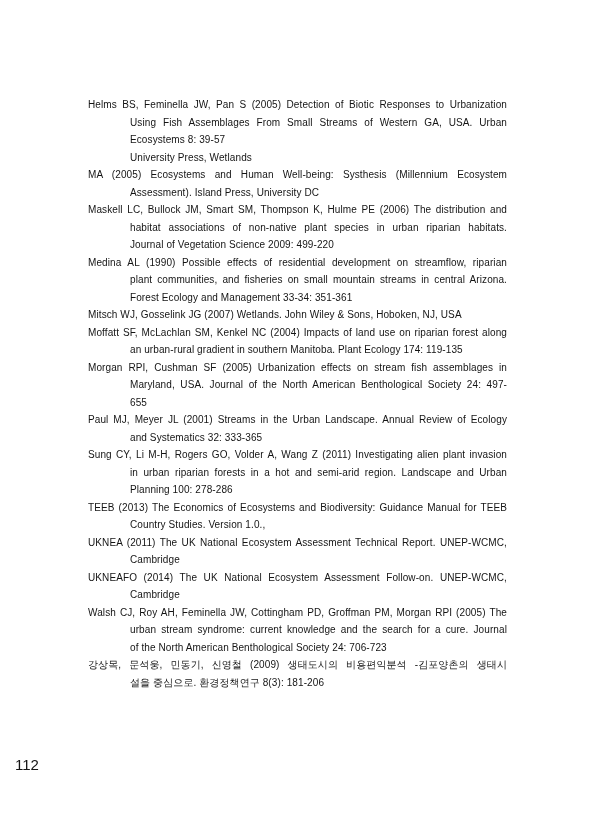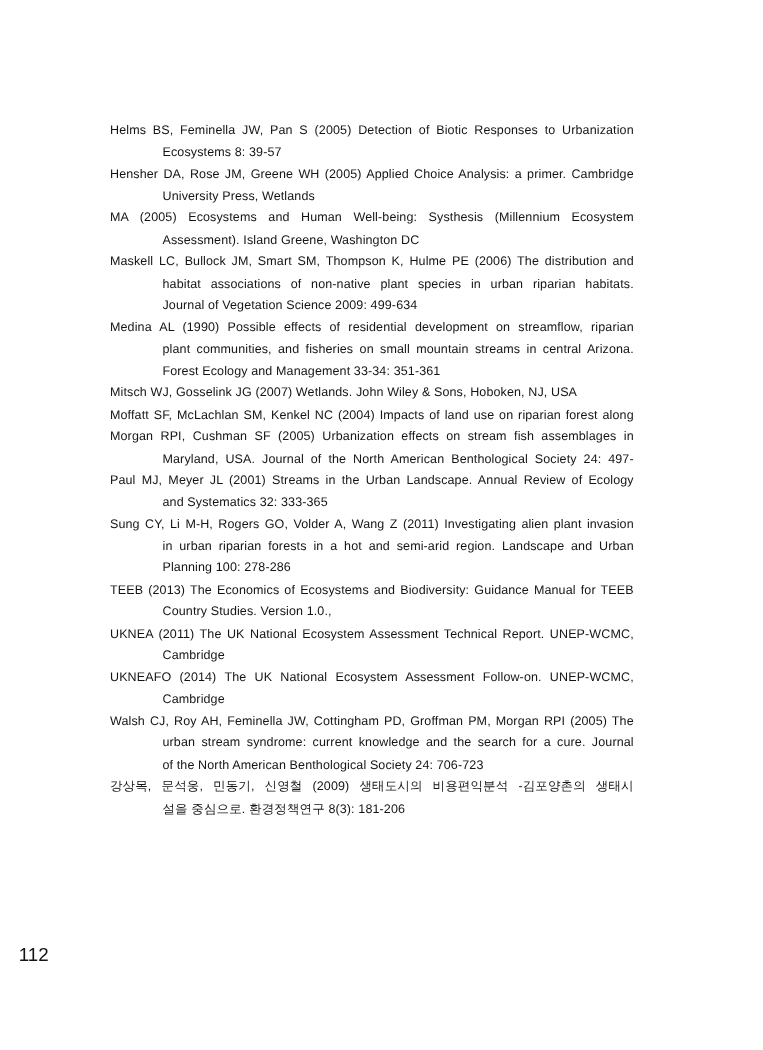--- a/index.html
+++ b/index.html
@@ -56,56 +56,58 @@
 </style>
 </head>
 <body>
 
 <div class="doc-page">
 
   <div class="ref-list">
 
     <div class="entry">
       <div class="line first">Helms BS, Feminella JW, Pan S (2005) Detection of Biotic Responses to Urbanization</div>
+      <div class="line cont">Using Fish Assemblages From Small Streams of Western GA, USA. Urban</div>
       <div class="line cont last">Ecosystems 8: 39-57</div>
     </div>
 
     <div class="entry">
-      <div class="line first">Hensher DA, Rose JM, Greene WH (2005) Applied Choice Analysis: a primer. Cambridge</div>
       <div class="line cont last">University Press, Wetlands</div>
     </div>
 
     <div class="entry">
       <div class="line first">MA (2005) Ecosystems and Human Well-being: Systhesis (Millennium Ecosystem</div>
-      <div class="line cont last">Assessment). Island Greene, Washington DC</div>
+      <div class="line cont last">Assessment). Island Press, University DC</div>
     </div>
 
     <div class="entry">
       <div class="line first">Maskell LC, Bullock JM, Smart SM, Thompson K, Hulme PE (2006) The distribution and</div>
       <div class="line cont">habitat associations of non-native plant species in urban riparian habitats.</div>
-      <div class="line cont last">Journal of Vegetation Science 2009: 499-634</div>
+      <div class="line cont last">Journal of Vegetation Science 2009: 499-220</div>
     </div>
 
     <div class="entry">
       <div class="line first">Medina AL (1990) Possible effects of residential development on streamflow, riparian</div>
       <div class="line cont">plant communities, and fisheries on small mountain streams in central Arizona.</div>
       <div class="line cont last">Forest Ecology and Management 33-34: 351-361</div>
     </div>
 
     <div class="entry">
       <div class="line first last">Mitsch WJ, Gosselink JG (2007) Wetlands. John Wiley &amp; Sons, Hoboken, NJ, USA</div>
     </div>
 
     <div class="entry">
       <div class="line first">Moffatt SF, McLachlan SM, Kenkel NC (2004) Impacts of land use on riparian forest along</div>
+      <div class="line cont last">an urban-rural gradient in southern Manitoba. Plant Ecology 174: 119-135</div>
     </div>
 
     <div class="entry">
       <div class="line first">Morgan RPI, Cushman SF (2005) Urbanization effects on stream fish assemblages in</div>
       <div class="line cont">Maryland, USA. Journal of the North American Benthological Society 24: 497-</div>
+      <div class="line cont last">655</div>
     </div>
 
     <div class="entry">
       <div class="line first">Paul MJ, Meyer JL (2001) Streams in the Urban Landscape. Annual Review of Ecology</div>
       <div class="line cont last">and Systematics 32: 333-365</div>
     </div>
 
     <div class="entry">
       <div class="line first">Sung CY, Li M-H, Rogers GO, Volder A, Wang Z (2011) Investigating alien plant invasion</div>
       <div class="line cont">in urban riparian forests in a hot and semi-arid region. Landscape and Urban</div>

